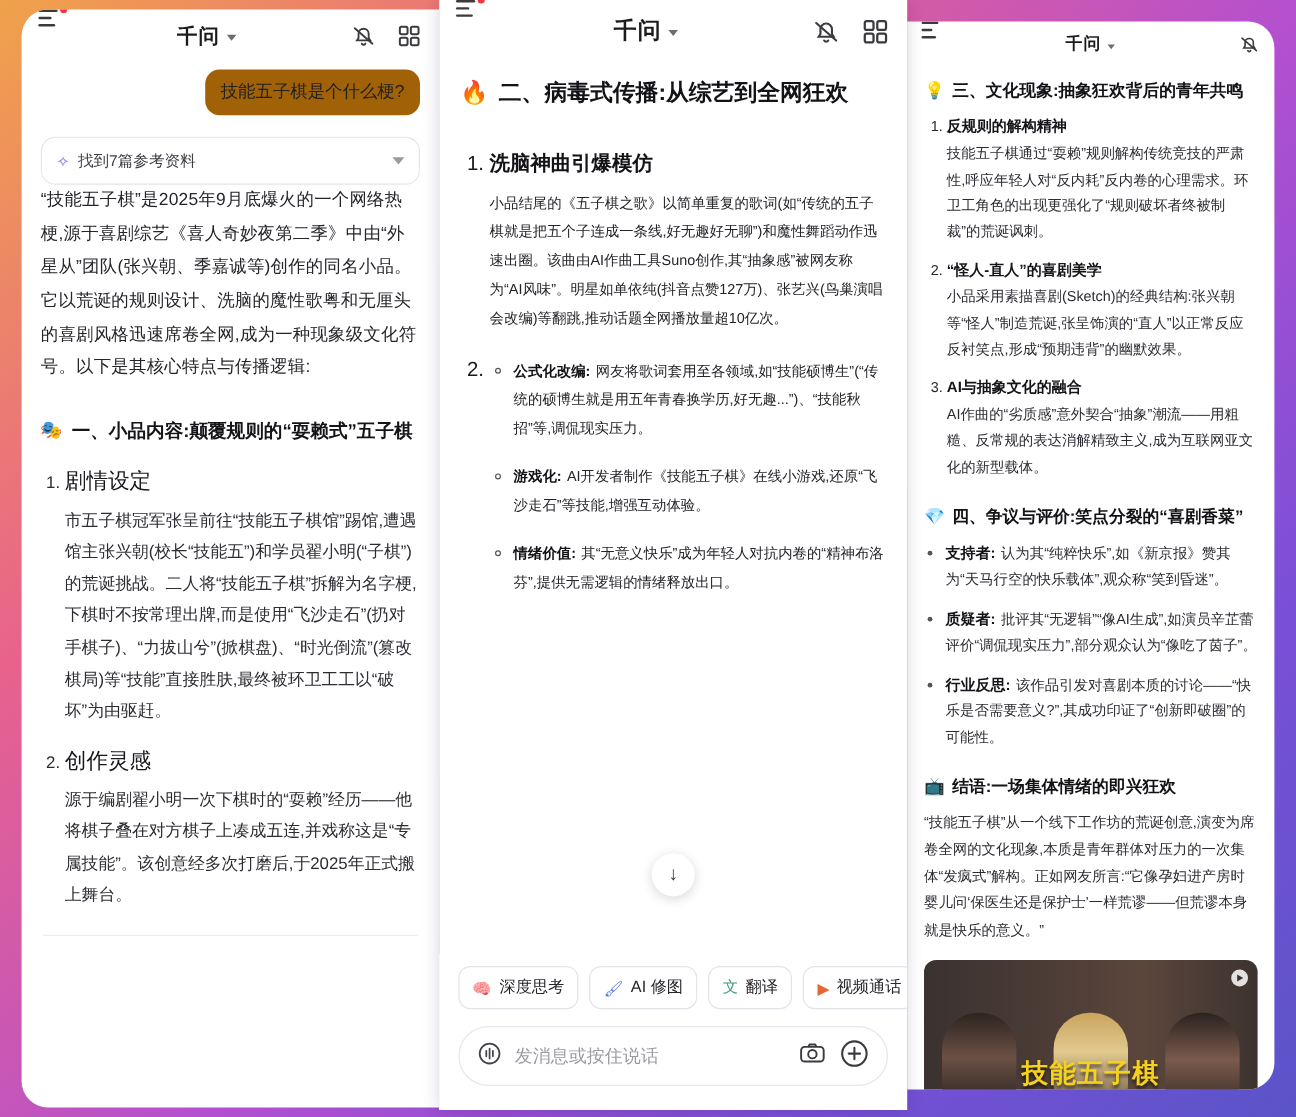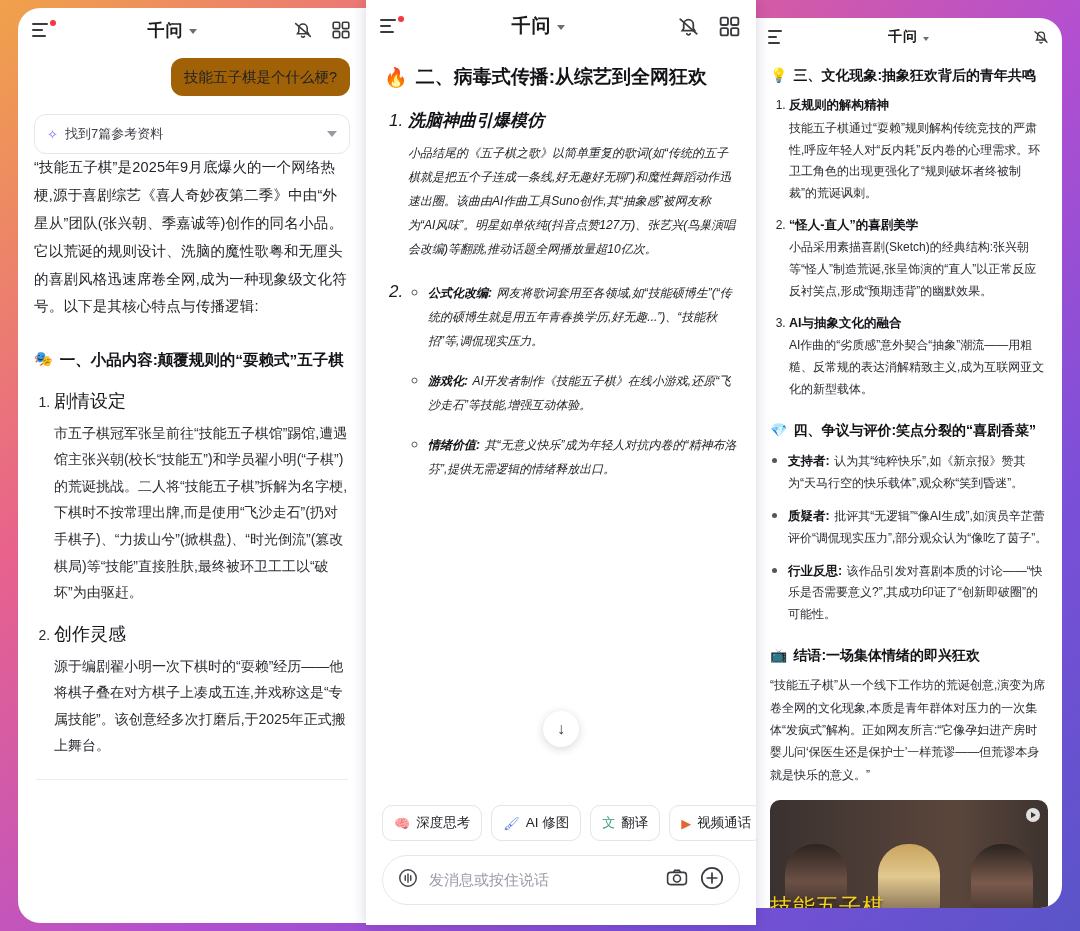--- a/index.html
+++ b/index.html
@@ -39,21 +39,21 @@
   }
   .panel-3 {
     width: 306px;
     border-radius: 0 22px 22px 0;
     height: 890px;
     margin-top: 10px;
   }
 
   
   .topbar {
-    display: flex; align-items: center;
+    display: flex; 
     height: 44px;
     padding: 0 14px;
     position: relative;
   }
   .menu-icon { position: relative; width: 20px; height: 14px; cursor: pointer; }
   .menu-icon i {
     display: block; height: 2.4px; border-radius: 2px; background: #3b3b3b;
     margin-bottom: 3.4px;
   }
   .menu-icon i:nth-child(1) { width: 16px; }
@@ -117,21 +117,21 @@
   .li-body { font-size: 14px; line-height: 1.9; color: #2c2c33; margin-top: 4px; }
   .hr-soft { height: 1px; background: #ececf1; margin: 20px 2px 0 2px; }
 
   
   .p2-body { padding: 0 18px; }
   .p2-h {
     margin-top: 12px;
     font-size: 19px; font-weight: 700; color: #121217;
     display: flex; gap: 8px; align-items: center;
   }
-  .p2-list { margin: 18px 0 0 0; padding-left: 24px; font-style: italic; }
+  .p2-list { margin: 34px 0 0 0; padding-left: 24px; }
   .p2-list > li { margin-bottom: 20px; }
   .p2-list > li::marker { font-size: 17px; color: #17171c; }
   .p2-li-title { font-size: 17px; font-weight: 700; color: #121217; line-height: 1.55; }
   .p2-li-body { font-size: 12px; line-height: 2.0; color: #232329; margin-top: 7px; }
   ul.sub { margin: 10px 0 0 0; padding-left: 20px; list-style: circle; }
   ul.sub > li { margin-bottom: 16px; }
   ul.sub > li::marker { color: #55555e; }
   .sub-strong { font-weight: 700; color: #121217; }
   .scroll-fab {
     position: absolute; left: 50%; transform: translateX(-50%);
@@ -188,23 +188,23 @@
   .vg { position: absolute; inset: 0; display: flex; }
   .vg > div { flex: 1; position: relative; }
   .face {
     position: absolute; left: 50%; transform: translateX(-50%);
     bottom: 18px; width: 62px; height: 78px; border-radius: 30px 30px 18px 18px;
   }
   .f1 { background: linear-gradient(180deg,#2d2420 0%,#6b5045 48%,#2a2220 100%); }
   .f2 { background: linear-gradient(180deg,#c9a45e 0%,#e2c98f 42%,#6d5a48 100%); }
   .f3 { background: linear-gradient(180deg,#2a2320 0%,#7a5a4c 50%,#3a2e28 100%); }
   .video-title {
-    position: absolute; left: 0; right: 0; bottom: 18px;
-    text-align: left;
-    font-size: 22px; font-weight: 400; color: #f5d21e;
+    position: absolute; left: 0; right: 0; bottom: 30px;
+    text-align: center;
+    font-size: 22px; font-weight: 700; color: #f5d21e;
     text-shadow: 0 2px 3px rgba(0,0,0,.6);
     letter-spacing: 1px;
   }
   .play-badge {
     position: absolute; right: 8px; top: 8px;
     width: 14px; height: 14px; border-radius: 50%;
     background: rgba(255,255,255,.85);
     display: flex; align-items: center; justify-content: center;
   }
   .play-badge i {

